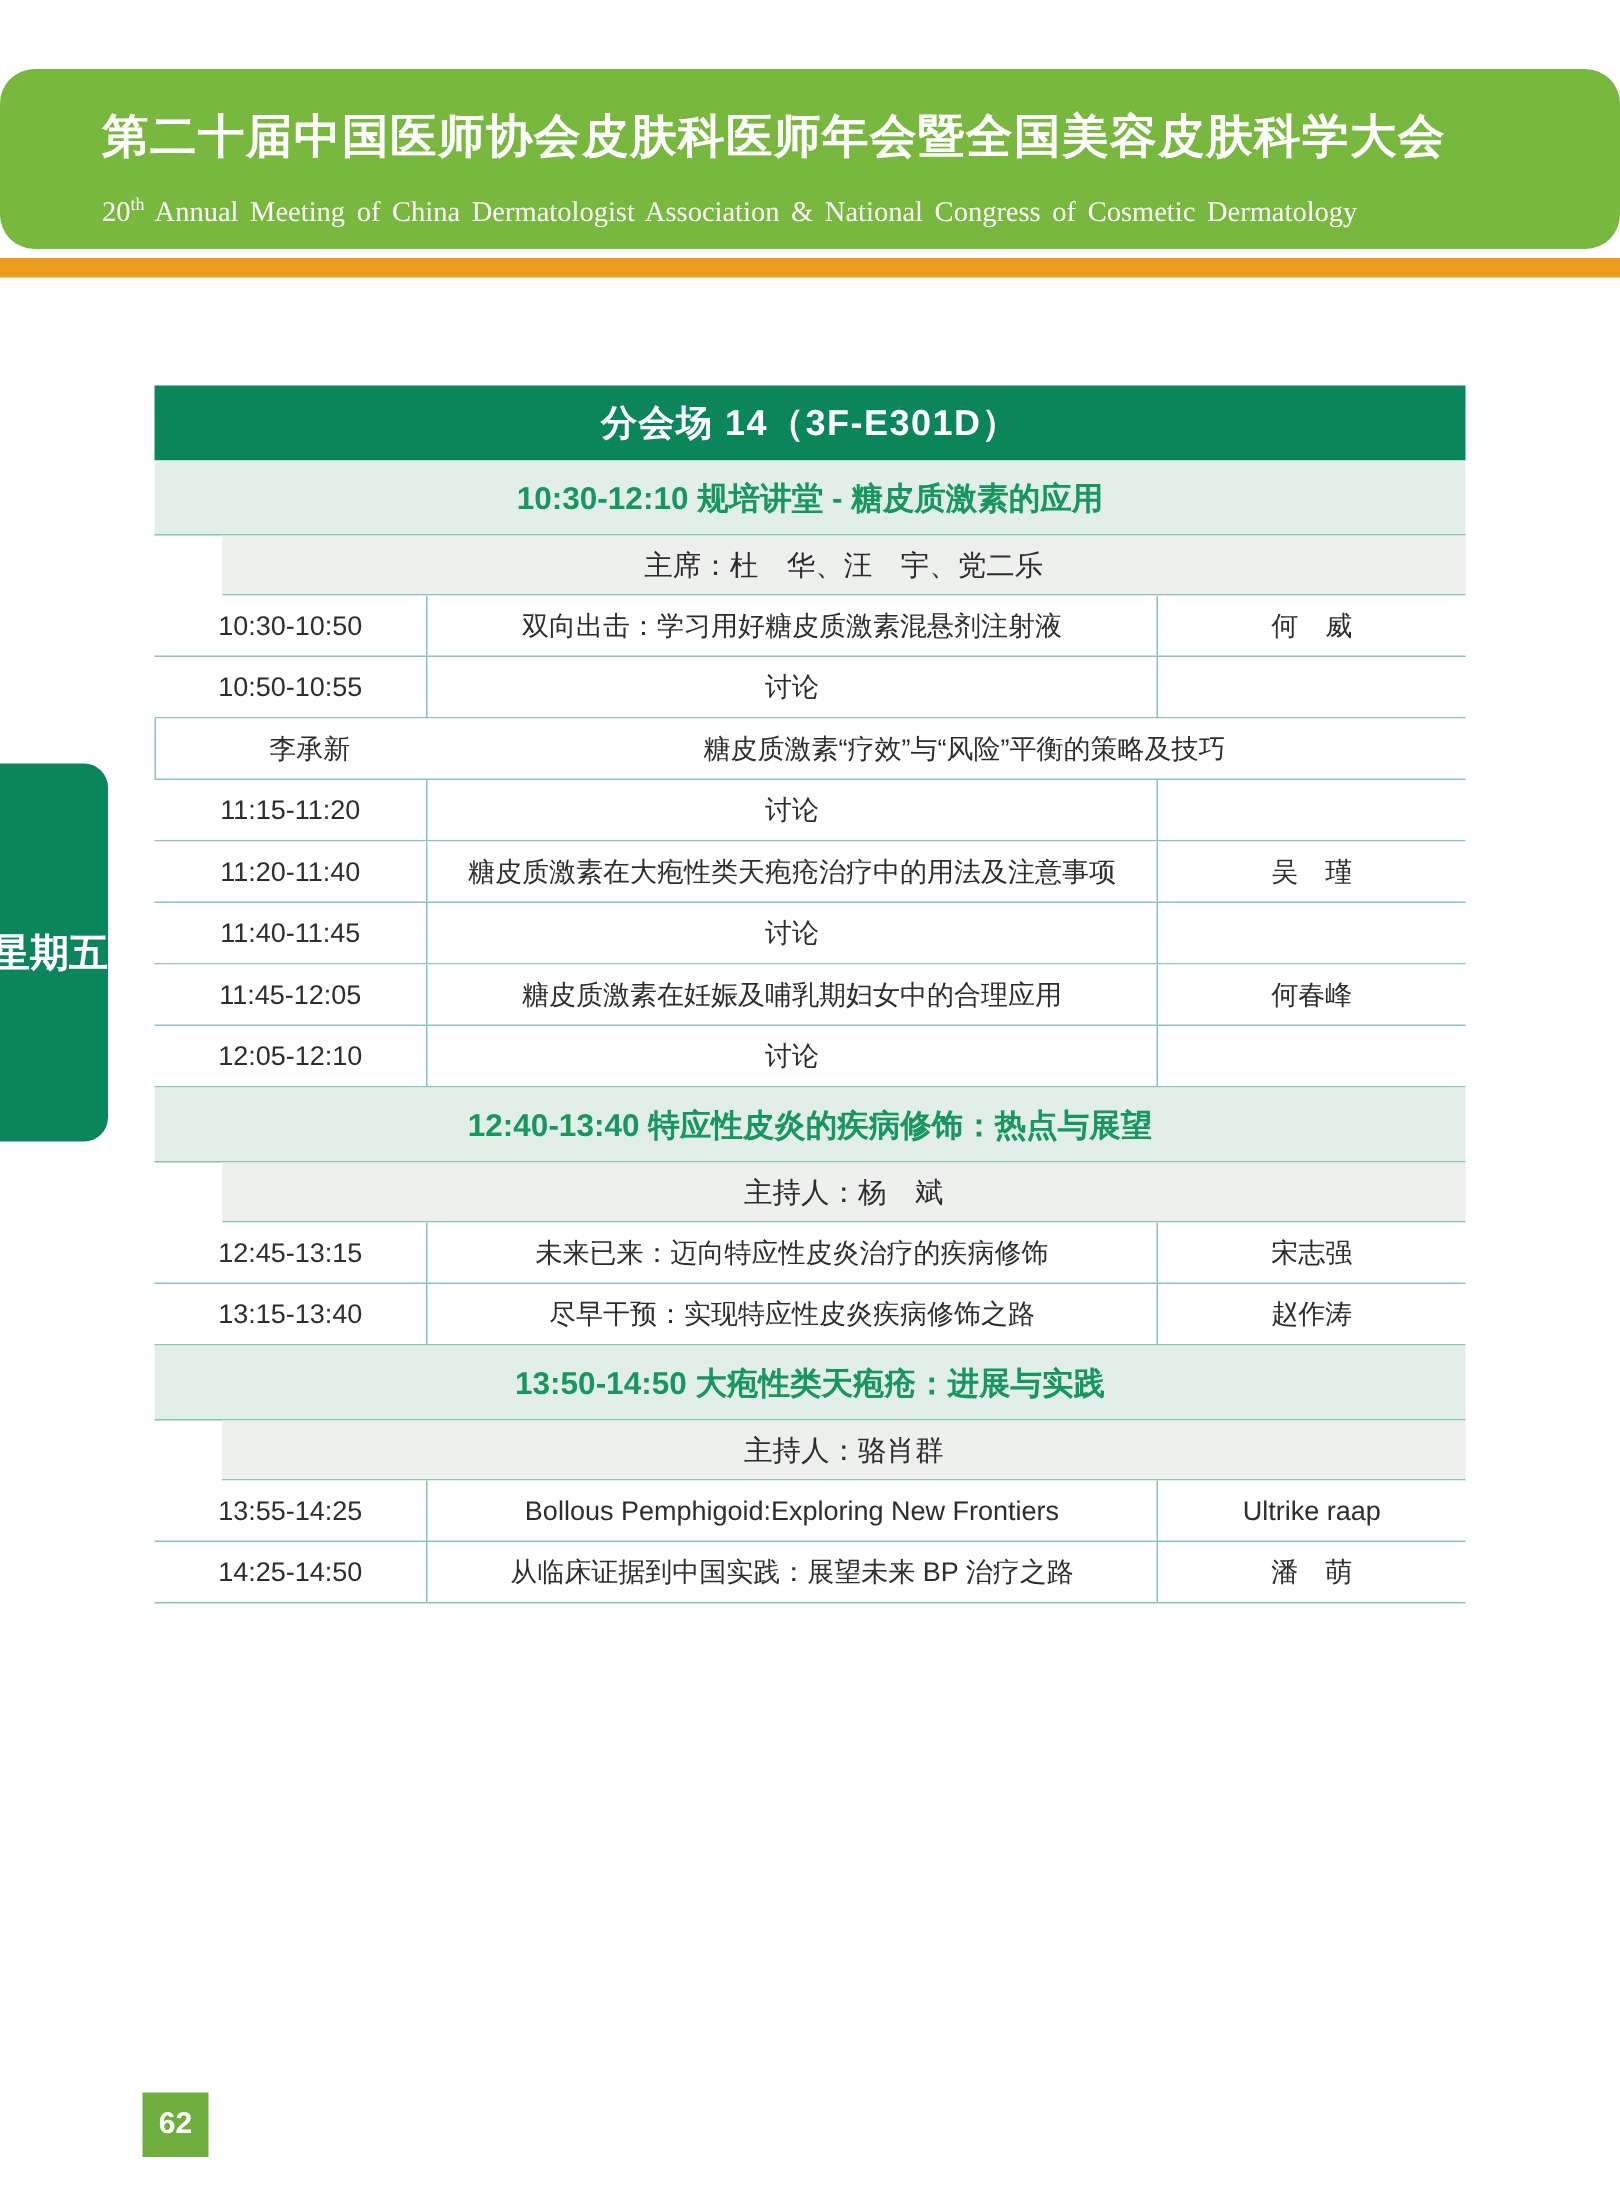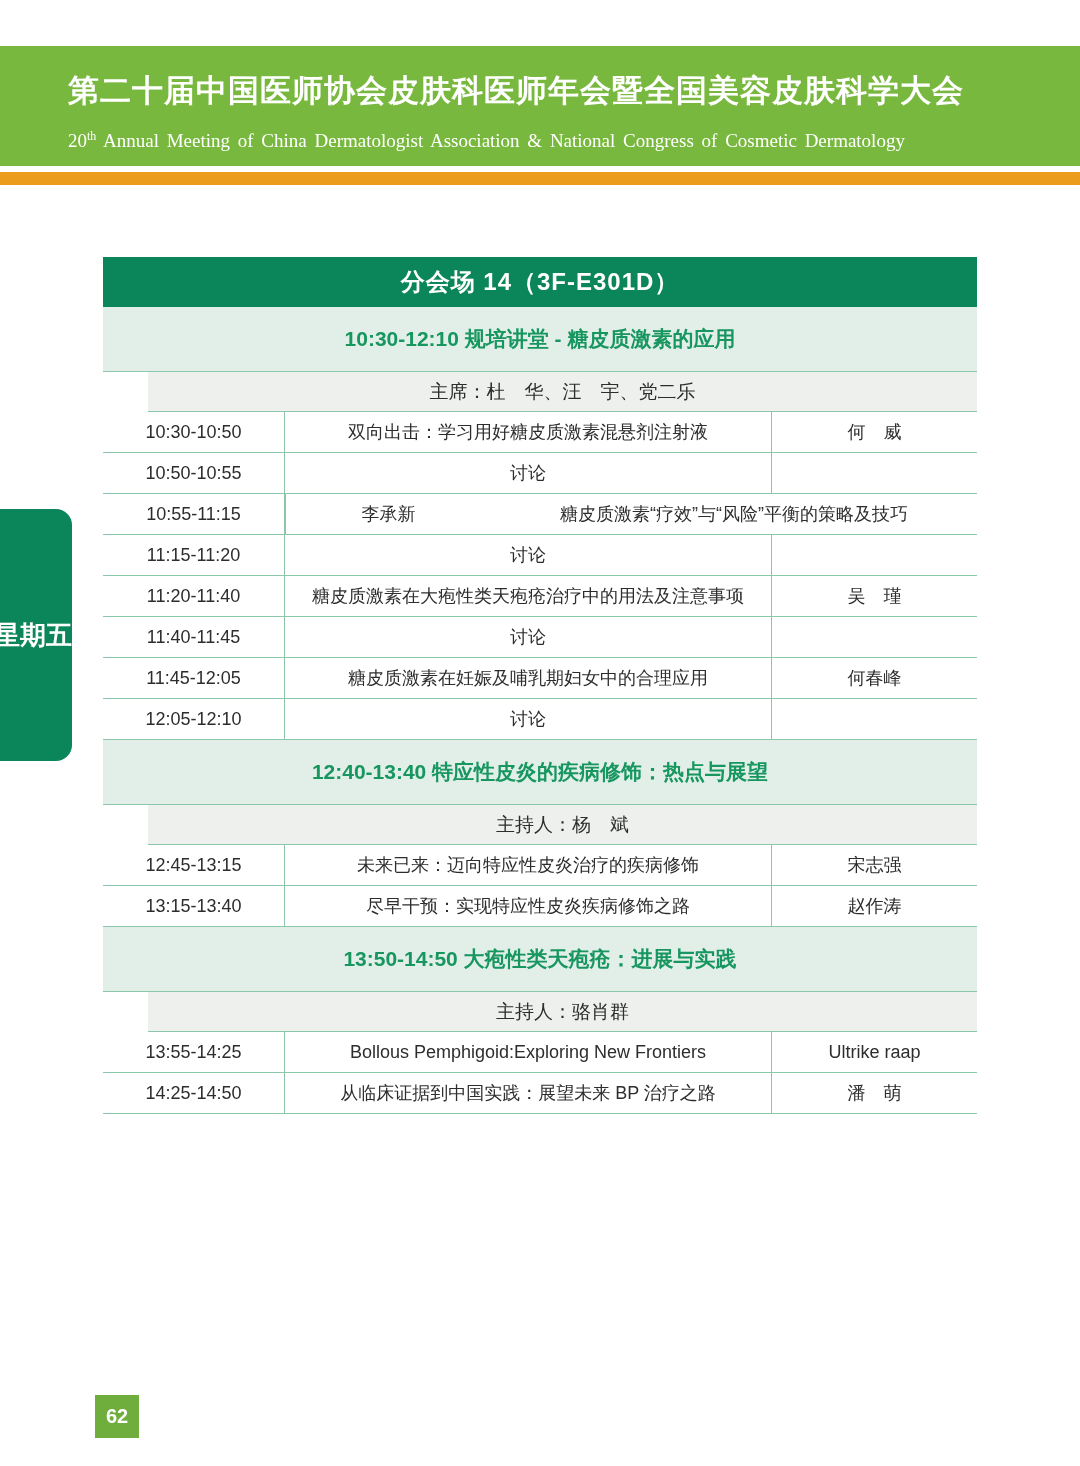--- a/index.html
+++ b/index.html
@@ -10,37 +10,37 @@
     --session-green:#17965f;
     --chair-gray:#eef0ee;
     --border-teal:#8cc7ab;
     --body-text:#2d2d2d;
   }
   *{margin:0;padding:0;box-sizing:border-box;}
   html,body{background:#fff;}
   body{font-family:"Liberation Sans", sans-serif;}
   .page{position:relative;width:1080px;height:1466px;background:#ffffff;overflow:hidden;}
 
-  .banner{position:absolute;left:0;top:46px;width:1080px;height:120px;background:var(--band-green);}
+  .banner{position:absolute;left:0;top:46px;width:1080px;height:120px;background:var(--band-green);border-radius:23px;}
   .banner-title{position:absolute;left:68px;top:24px;font-size:31px;font-weight:bold;color:#ffffff;letter-spacing:1px;white-space:nowrap;}
   .banner-sub{position:absolute;left:68px;top:62px;font-family:"Liberation Serif", serif;font-size:19px;color:#ffffff;word-spacing:3px;white-space:nowrap;margin-top:21px;}
   .banner-sub sup{font-size:12px;}
 
   .orange-rule{position:absolute;left:0;top:172px;width:1080px;height:13px;background:var(--accent-orange);}
 
   .date-tab{position:absolute;left:0;top:509px;width:72px;height:252px;background:var(--deep-green);
     border-radius:0 16px 16px 0;display:flex;flex-direction:row;align-items:center;justify-content:flex-end;
     color:#fff;font-weight:bold;font-size:26px;line-height:1.08;}
   .date-tab span{display:block;}
 
   .agenda{position:absolute;left:103px;top:257px;width:874px;}
   .t-header{height:50px;background:var(--deep-green);color:#ffffff;font-weight:bold;font-size:24px;
     display:flex;align-items:center;justify-content:center;letter-spacing:1px;}
   .row{display:flex;align-items:stretch;border-bottom:1px solid var(--border-teal);}
-  .row.session{height:65px;background:var(--pale-green);color:var(--session-green);font-weight:bold;font-size:21px;
+  .row.session{height:50px;background:var(--pale-green);color:var(--session-green);font-weight:bold;font-size:21px;
     display:flex;align-items:center;justify-content:center;}
   .row.chair{height:40px;background:var(--chair-gray);color:var(--body-text);font-size:19px;
     display:flex;align-items:center;justify-content:center;margin-left:45px;}
   .row.item{height:41px;background:#ffffff;color:var(--body-text);font-size:18px;}
   .cell{display:flex;align-items:center;justify-content:center;text-align:center;}
   .cell-time{width:182px;border-right:1px solid var(--border-teal);}
   .cell-topic{flex:1;padding:0 10px;}
   .cell-speaker{width:206px;border-left:1px solid var(--border-teal);}
 
   .page-badge{position:absolute;left:95px;top:1395px;width:44px;height:43px;background:#6fad3c;
@@ -78,21 +78,20 @@
           <div class="cell cell-time">10:30-10:50</div>
           <div class="cell cell-topic">双向出击：学习用好糖皮质激素混悬剂注射液</div>
           <div class="cell cell-speaker">何　威</div>
         </div>
         <div class="row item">
           <div class="cell cell-time">10:50-10:55</div>
           <div class="cell cell-topic">讨论</div>
           <div class="cell cell-speaker"></div>
         </div>
         <div class="row item">
-          <div class="cell cell-time">10:55-11:15</div>
           <div class="cell cell-speaker">李承新</div>
           <div class="cell cell-topic">糖皮质激素“疗效”与“风险”平衡的策略及技巧</div>
         </div>
         <div class="row item">
           <div class="cell cell-time">11:15-11:20</div>
           <div class="cell cell-topic">讨论</div>
           <div class="cell cell-speaker"></div>
         </div>
         <div class="row item">
           <div class="cell cell-time">11:20-11:40</div>

